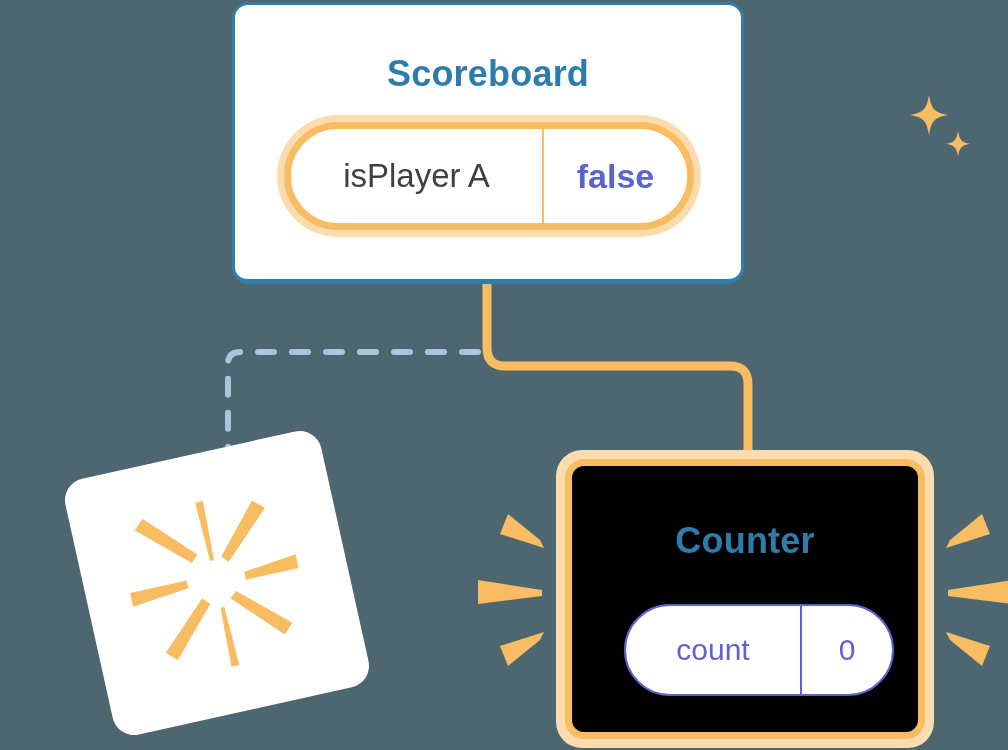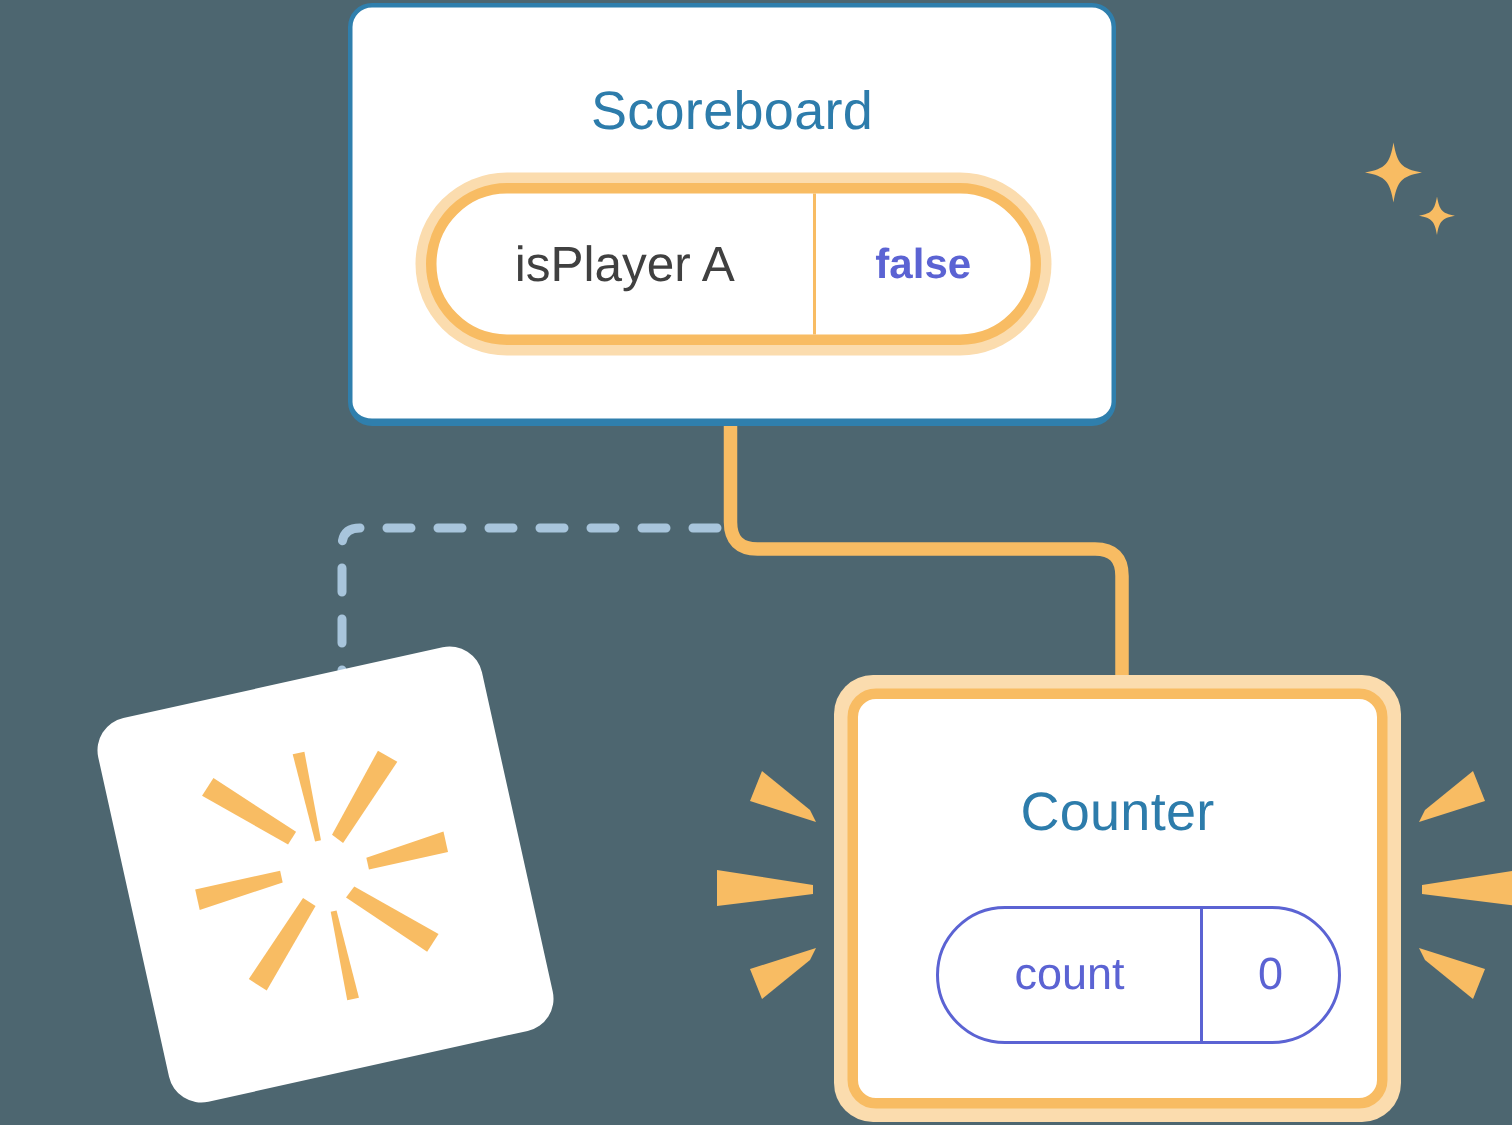--- a/index.html
+++ b/index.html
@@ -50,21 +50,21 @@
     width: 378px;
     height: 298px;
     border-radius: 26px;
     background: #fbdcae;
     padding: 9px;
   }
   #counter-card-inner {
     width: 100%;
     height: 100%;
     box-sizing: border-box;
-    background: #ffffff;
+    background: #000000;
     border: 7px solid #f8bc63;
     border-radius: 19px;
     position: relative;
   }
 
   
   #blank-card {
     left: 86px;
     top: 452px;
     width: 262px;
@@ -74,21 +74,21 @@
     transform: rotate(-12.5deg);
   }
 
   .card-title {
     position: absolute;
     left: 0;
     width: 100%;
     text-align: center;
     color: #2d7cab;
     font-size: 36px;
-    font-weight: 400;
+    font-weight: 700;
     letter-spacing: 0.2px;
     white-space: nowrap;
   }
   #scoreboard-title { top: 48px; }
   #counter-title { top: 54px; }
 
   
   .pill {
     position: absolute;
     display: flex;
@@ -128,21 +128,21 @@
   #scoreboard-pill .pill-key {
     flex: 0 0 253px;
     color: #404040;
     font-size: 33px;
     font-weight: 400;
     border-right: 2px solid #f8bc63;
   }
   #scoreboard-pill .pill-val {
     flex: 1 1 auto;
     color: #5b63d3;
-    font-size: 28px;
+    font-size: 34px;
     font-weight: 700;
   }
 
   
   #counter-pill {
     left: 52px;
     top: 138px;
     width: 270px;
     height: 92px;
     border: 2px solid #5b63d3;

